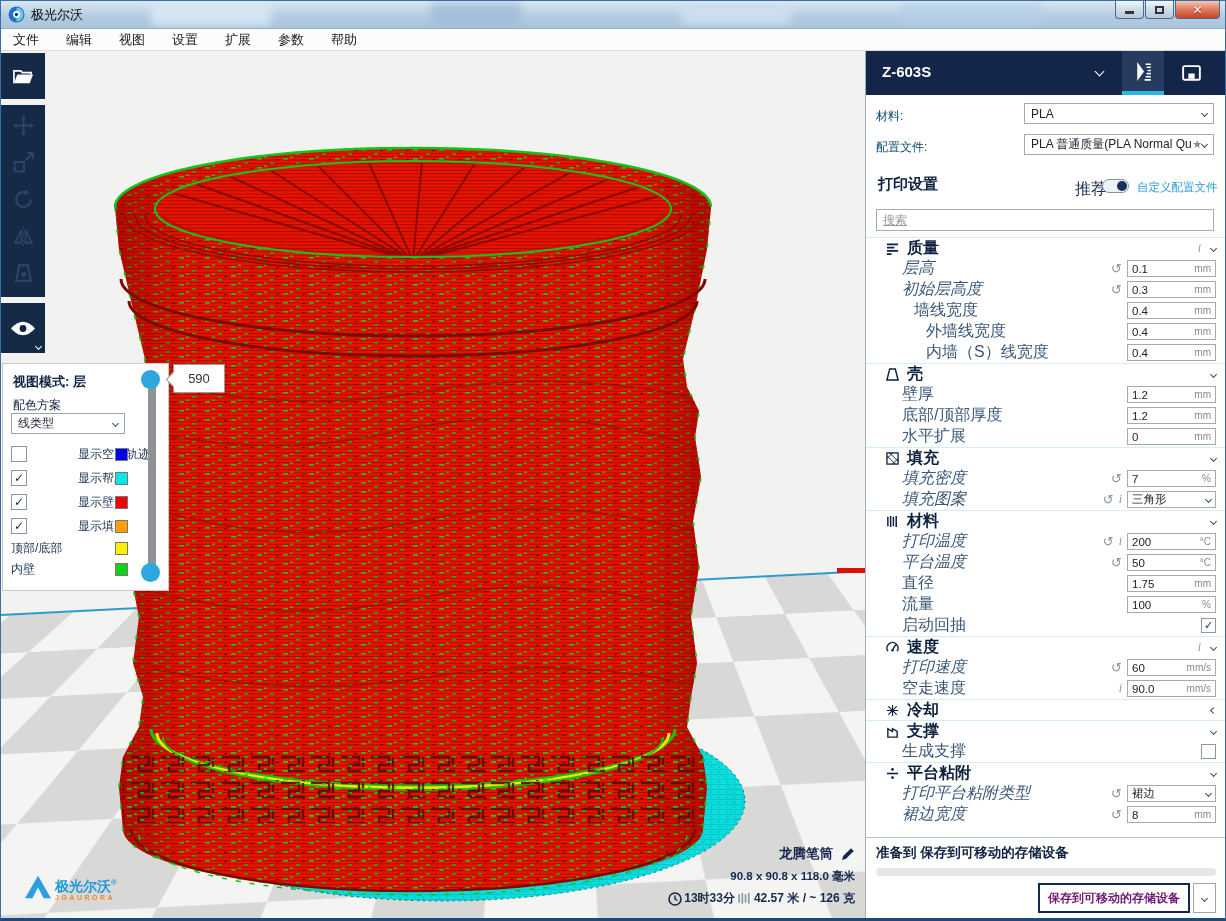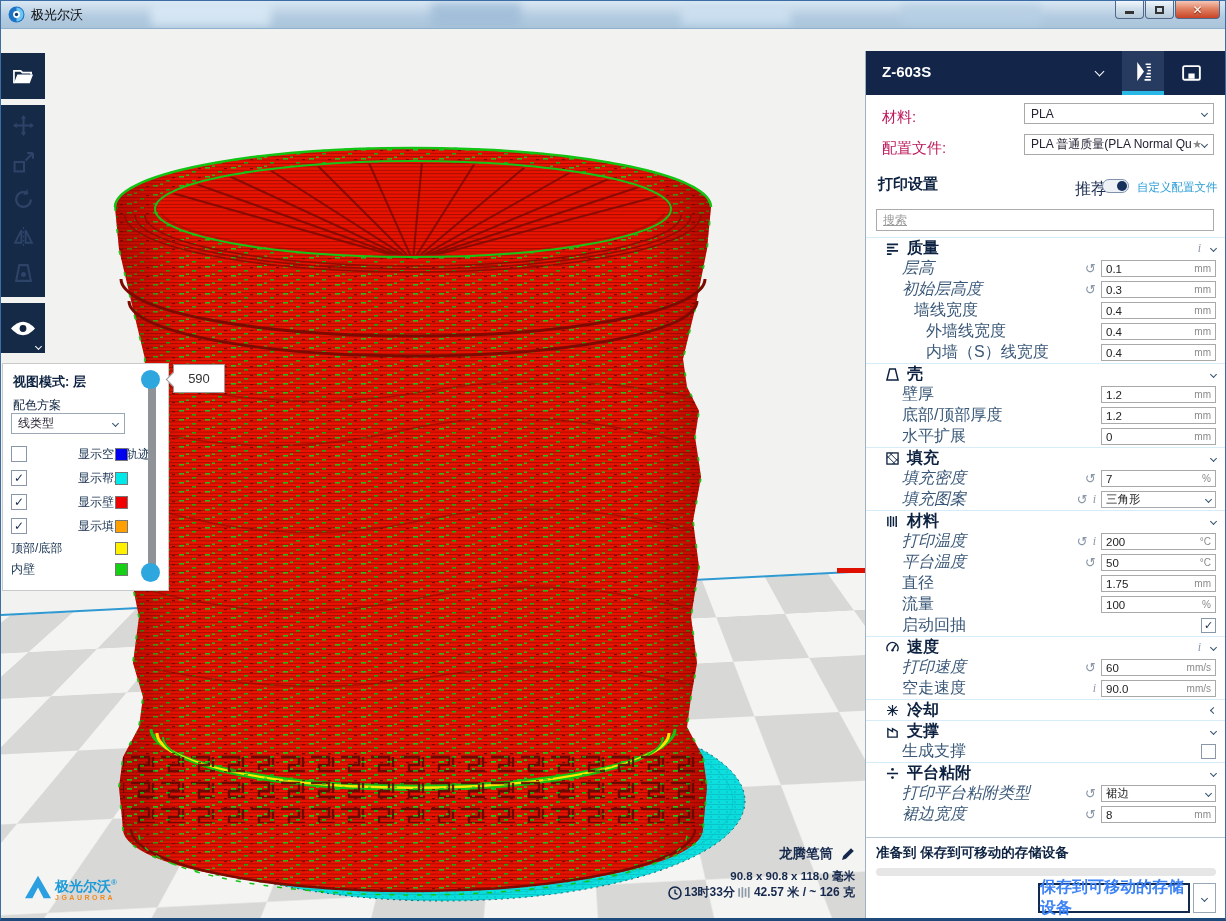--- a/index.html
+++ b/index.html
@@ -65,21 +65,21 @@
     background:#2ea7de;z-index:7;}
   .balloon{position:absolute;left:172px;top:363px;width:52px;height:29px;background:#fff;
     border:1px solid #9a9a9a;z-index:8;display:flex;align-items:center;justify-content:center;
     font-size:13px;color:#333;}
   .balloon:before{content:"";position:absolute;left:-6px;top:9px;width:10px;height:10px;background:#fff;
     border-left:1px solid #9a9a9a;border-bottom:1px solid #9a9a9a;transform:rotate(45deg);}
   
   .model-info{position:absolute;right:370px;top:844px;width:320px;text-align:right;color:#16294d;z-index:4;}
   .mi-name{font-size:13.5px;font-weight:bold;display:flex;justify-content:flex-end;align-items:center;gap:8px;}
   .mi-dims{font-size:11.5px;font-weight:bold;margin-top:6px;}
-  .mi-stats{font-size:12px;font-weight:bold;display:flex;justify-content:flex-end;
+  .mi-stats{font-size:12px;font-weight:bold;margin-top:6px;display:flex;justify-content:flex-end;
     align-items:center;gap:2px;}
   .mi-ic{width:14px;height:14px;display:inline-block;}
   
   .brand{position:absolute;left:24px;top:874px;display:flex;align-items:flex-start;gap:4px;z-index:4;}
   .brand-name{font-size:14px;font-weight:bold;color:#1d9bd8;line-height:15px;}
   .brand-sub{font-size:7px;letter-spacing:2.5px;color:#f08a1e;font-weight:bold;}
   .reg{font-size:8px;vertical-align:super;color:#1d9bd8;}
   
   .rpanel{position:absolute;left:864px;top:50px;width:362px;height:868px;background:#fff;
     border-left:1px solid #9fb0c0;}
@@ -88,21 +88,21 @@
   .machine-chev{position:absolute;left:230px;top:17px;}
   .chev{display:inline-block;width:7px;height:7px;border-right:1.7px solid #33506e;
     border-bottom:1.7px solid #33506e;transform:rotate(45deg);}
   .chev.white{border-color:#fff;}
   .chev.left{transform:rotate(135deg);}
   .chev.sm{width:5px;height:5px;}
   .tab{position:absolute;top:0;height:44px;display:flex;align-items:center;justify-content:center;}
   .tab svg{width:23px;height:23px;}
   .tab.active{left:256px;width:42px;background:#273a5f;border-bottom:4px solid #29b8e5;}
   .tab.idle{left:302px;width:46px;}
-  .rp-row-label{position:absolute;left:16px;font-size:15px;color:#be185d;}
+  .rp-row-label{position:absolute;left:10px;font-size:12px;color:#0c4a6e;}
   .combo{position:absolute;left:158px;width:190px;height:21px;border:1px solid #a9a9a9;background:#fff;
     display:flex;align-items:center;padding:0 6px;font-size:12px;color:#223;}
   .combo .chev{margin-left:auto;flex:none;}
   .combo .val{white-space:nowrap;overflow:hidden;}
   .star{color:#8a8a8a;font-size:11px;margin-left:1px;}
   .ps-title{position:absolute;left:12px;top:124px;font-size:15px;font-weight:bold;color:#0d2240;}
   .rec-label{position:absolute;left:209px;top:128px;font-size:16px;color:#1c2f52;}
   .toggle{position:absolute;left:236px;top:128px;width:27px;height:14px;border:1px solid #7f93ad;
     border-radius:8px;background:#eef2f6;}
   .toggle .knob{position:absolute;top:1px;right:1px;width:10px;height:10px;border-radius:50%;background:#16325c;}
@@ -116,31 +116,31 @@
   .sec-ic{width:13px;height:13px;margin-right:8px;flex:none;}
   .sec-ic svg{width:13px;height:13px;display:block;}
   .sec-label{font-size:16px;font-weight:bold;color:#0d2240;}
   .sec-right{margin-left:auto;display:flex;align-items:center;gap:10px;}
   .info-i{font-family:"Liberation Serif",serif;font-style:italic;font-size:12px;color:#8a97a8;}
   .setting-row{height:21px;display:flex;align-items:center;padding-right:12px;}
   .set-label{font-size:16px;color:#3a5878;}
   .set-label.mod{font-style:italic;}
   .controls{margin-left:auto;display:flex;align-items:center;gap:5px;}
   .reset{font-size:13px;color:#8a97a8;line-height:13px;}
-  .valbox{width:115px;height:17px;border:1px solid #a9a9a9;background:#fff;display:flex;
+  .valbox{width:89px;height:17px;border:1px solid #a9a9a9;background:#fff;display:flex;
     align-items:center;padding:0 4px;font-size:11.5px;color:#222;}
   .valbox .unit{margin-left:auto;color:#8a8a8a;font-size:10px;}
   .valbox .chev{margin-left:auto;}
   .setcbx{width:15px;height:15px;border:1px solid #8a97a8;display:flex;align-items:center;
     justify-content:center;font-size:11px;color:#16294d;background:#fff;}
   .rp-sep{position:absolute;left:0;top:786px;width:362px;height:1px;background:#b9c6d4;}
   .ready-text{position:absolute;left:10px;top:793px;font-size:13.5px;font-weight:bold;color:#0e2342;}
   .progress{position:absolute;left:10px;top:817px;width:340px;height:8px;background:#e6e6e6;border-radius:4px;}
   .save-btn{position:absolute;left:172px;top:832px;width:152px;height:30px;border:2px solid #12294e;
-    background:#fff;color:#3b82f6;font-weight:bold;font-size:16px;display:flex;align-items:center;
+    background:#fff;color:#701a75;font-weight:bold;font-size:12px;display:flex;align-items:center;
     justify-content:center;}
   .save-chev{position:absolute;left:327px;top:832px;width:23px;height:30px;border:1px solid #9aa7b5;
     display:flex;align-items:center;justify-content:center;background:#fff;}
 </style>
 </head>
 <body>
 
 <div class="app">
 
   <div class="titlebar">
@@ -163,20 +163,29 @@
         </div>
       <div class="wb max">
           <span class="glyph-max"></span>
         </div>
       <div class="wb close">
           <span class="glyph-x">✕</span>
         </div>
     </div>
   </div>
 
+  <div class="menubar" id="menubar">
+      <span class="menu-item">文件</span>
+      <span class="menu-item">编辑</span>
+      <span class="menu-item">视图</span>
+      <span class="menu-item">设置</span>
+      <span class="menu-item">扩展</span>
+      <span class="menu-item">参数</span>
+      <span class="menu-item">帮助</span>
+    </div>
 
   <div class="viewport">
     <div class="floor-wrap">
       <div class="floor"></div>
       <div class="horizon"></div>
     </div>
     <div class="red-mark"></div>
 
     <svg id="model" viewBox="0 0 690 790">
       <defs>

